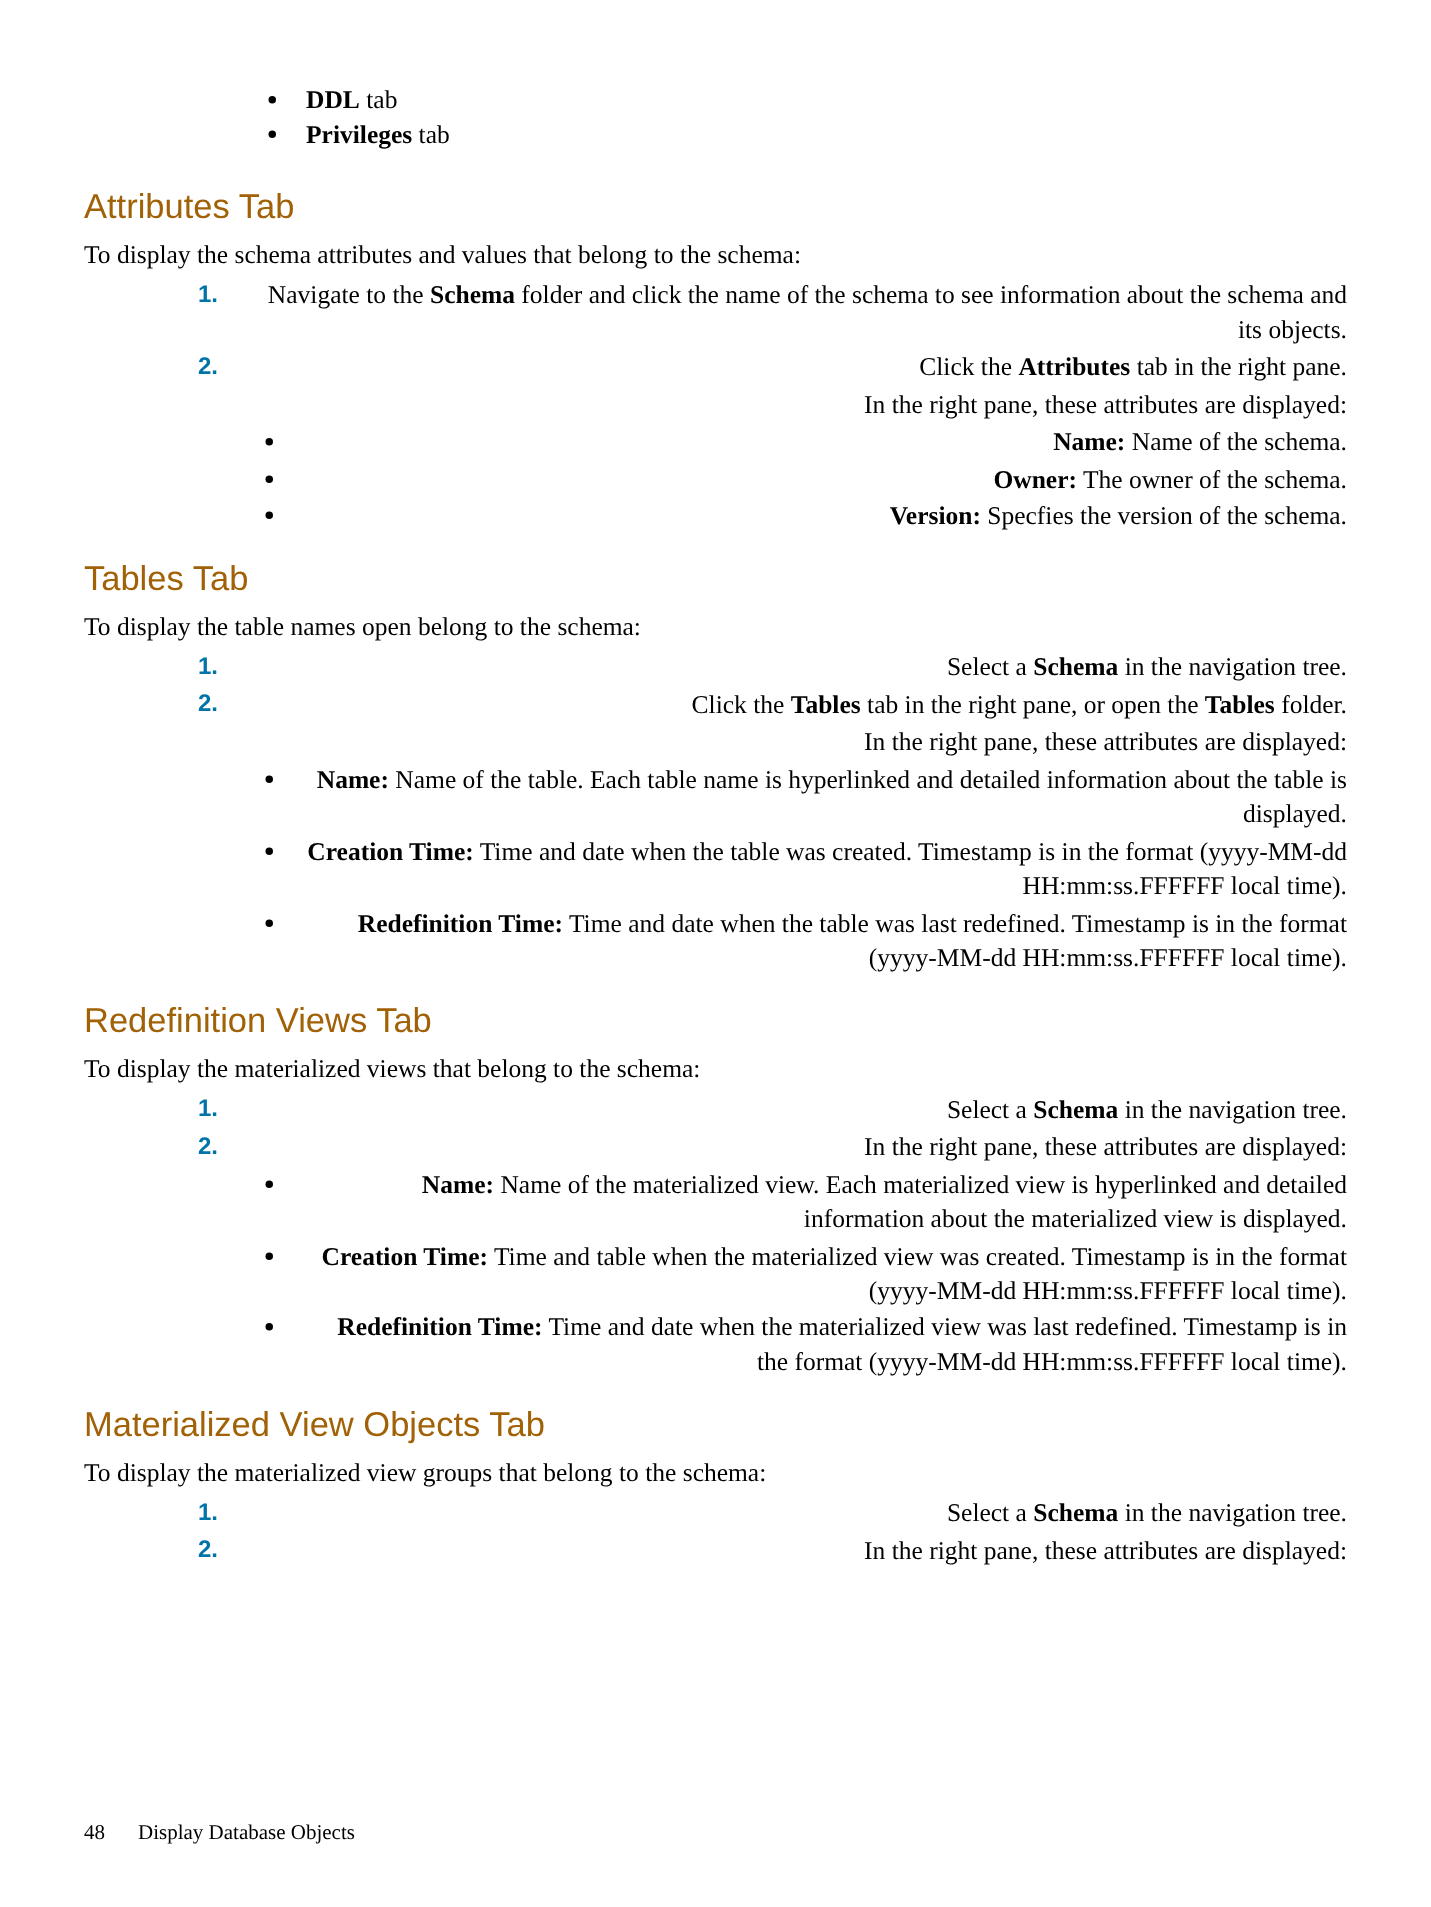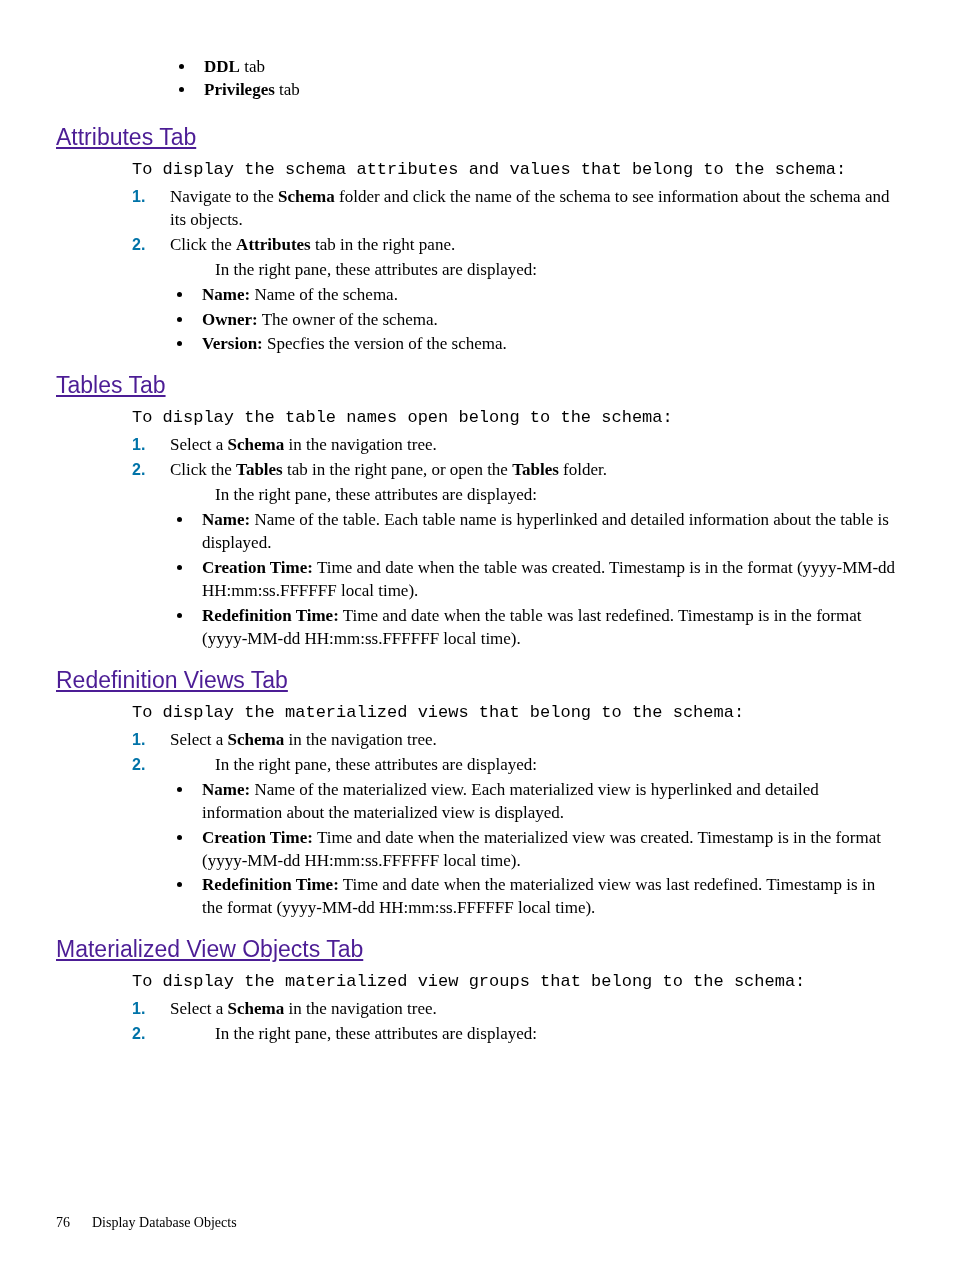--- a/index.html
+++ b/index.html
@@ -19,35 +19,33 @@
       margin-bottom: 20px;
     }
     .top-bullets li {
       margin-left: 20px;
       list-style: disc;
       padding-left: 8px;
     }
     h2 {
       font-family: 'Trebuchet MS', 'Lucida Sans', Arial, sans-serif;
       font-weight: 400;
-      color: #4c1d95;
+      color: #a16207;
       font-size: 23px;
       margin-top: 14px;
       margin-bottom: 6px;
-      text-decoration: underline;
     }
     .intro {
-      margin-left: 76px;
       margin-bottom: 4px;
-      font-family: Liberation Mono, monospace;
     }
     ol.numbered {
       margin-left: 76px;
       list-style: none;
       counter-reset: item;
+      text-align: right;
     }
     ol.numbered > li {
       position: relative;
       padding-left: 38px;
       margin-bottom: 2px;
     }
     ol.numbered > li::before {
       counter-increment: item;
       content: counter(item) ".";
       position: absolute;
@@ -123,32 +121,32 @@
 <h2>Redefinition Views Tab</h2>
 <p class="intro">To display the materialized views that belong to the schema:</p>
 <ol class="numbered">
   <li>
     <p><span>Select a </span><span class="bold">Schema</span><span> in the navigation tree.</span></p>
   </li>
   <li>
     <p class="sub-para">In the right pane, these attributes are displayed:</p>
     <ul class="inner">
       <li><span class="bold">Name:</span><span> Name of the materialized view. Each materialized view is hyperlinked and detailed information about the materialized view is displayed.</span></li>
-      <li><span class="bold">Creation Time:</span><span> Time and date when the materialized view was created. Timestamp is in the format (yyyy-MM-dd HH:mm:ss.FFFFFF local time).</span></li>
+      <li><span class="bold">Creation Time:</span><span> Time and table when the materialized view was created. Timestamp is in the format (yyyy-MM-dd HH:mm:ss.FFFFFF local time).</span></li>
       <li><span class="bold">Redefinition Time:</span><span> Time and date when the materialized view was last redefined. Timestamp is in the format (yyyy-MM-dd HH:mm:ss.FFFFFF local time).</span></li>
     </ul>
   </li>
 </ol>
 
 <h2>Materialized View Objects Tab</h2>
 <p class="intro">To display the materialized view groups that belong to the schema:</p>
 <ol class="numbered">
   <li>
     <p><span>Select a </span><span class="bold">Schema</span><span> in the navigation tree.</span></p>
   </li>
   <li>
     <p class="sub-para">In the right pane, these attributes are displayed:</p>
   </li>
 </ol>
 
 <div class="footer">
-  <span class="pnum">76</span><span>Display Database Objects</span>
+  <span class="pnum">48</span><span>Display Database Objects</span>
 </div>
 
 </body></html>

